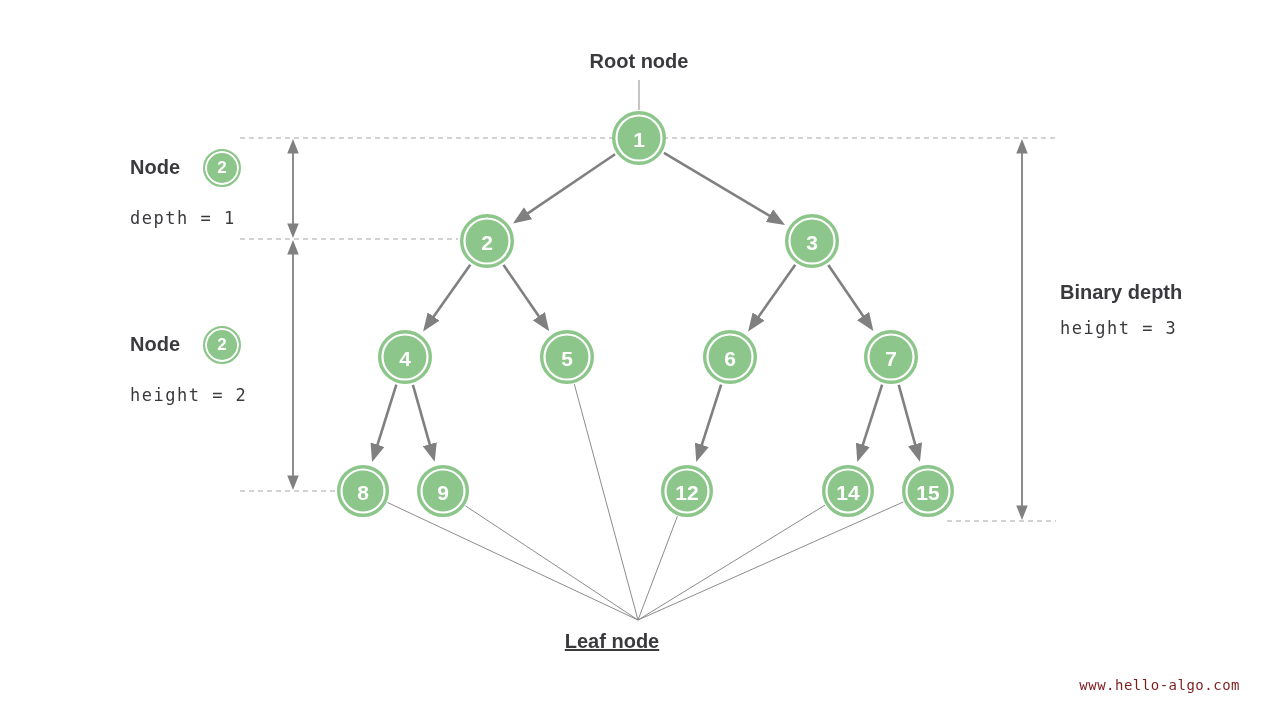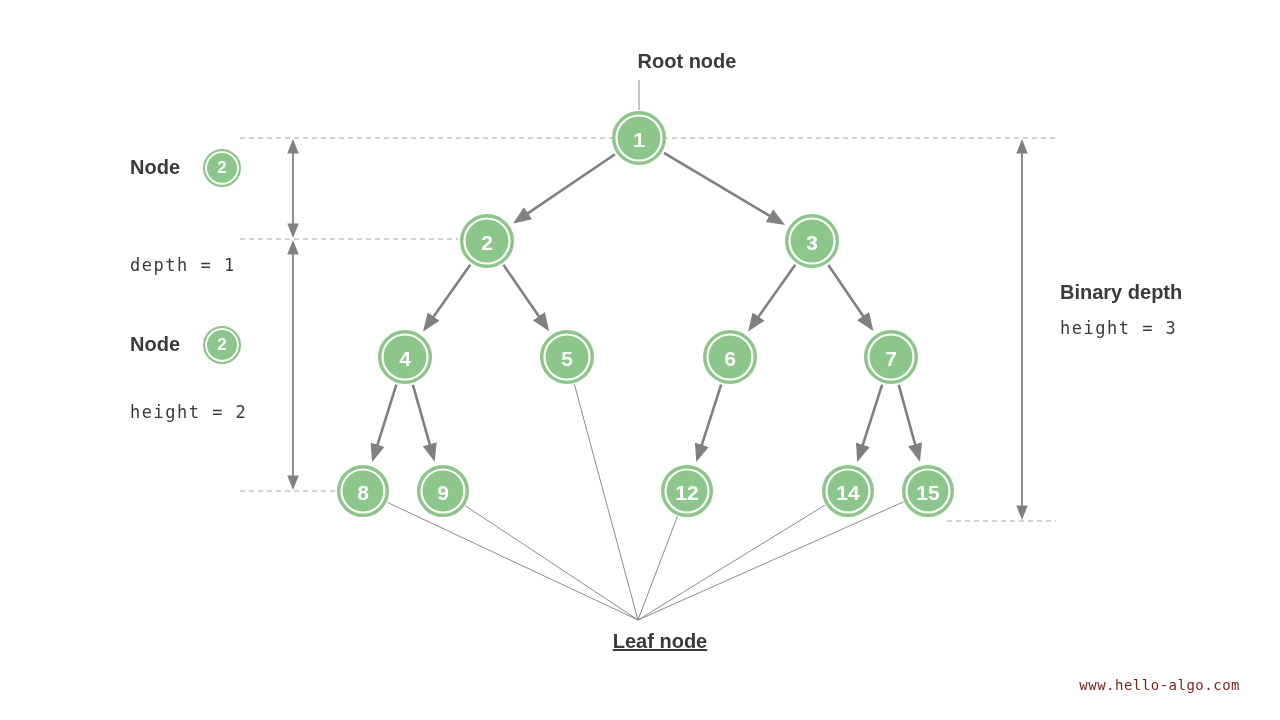--- a/index.html
+++ b/index.html
@@ -20,21 +20,21 @@
     white-space:nowrap;
   }
   .lbl-mono{
     position:absolute;
     font-family:"DejaVu Sans Mono","Liberation Mono",monospace;
     font-size:17px;
     letter-spacing:1.5px;
     color:#3a3a3e;
     white-space:nowrap;
   }
-  .centered{transform:translateX(-50%);margin-left:48px;}
+  .centered{transform:translateX(-50%);}
   .badge{
     position:absolute;
     width:34px;height:34px;
     border-radius:50%;
     background:#8cc68a;
     border:2px solid #8cc68a;
     box-shadow:inset 0 0 0 2px #ffffff;
     display:flex;align-items:center;justify-content:center;
     color:#ffffff;font-weight:700;font-size:17px;
   }
@@ -148,27 +148,27 @@
       </g>
     </svg>
 
   <div class="lbl-bold centered" style="left:639px;top:50px;">Root node</div>
 
   <div class="lbl-bold centered" style="left:612px;top:630px;text-decoration:underline;">Leaf node</div>
 
   <div>
     <span class="lbl-bold" style="left:130px;top:156px;">Node</span>
     <span class="badge" style="left:203px;top:149px;">2</span>
-    <span class="lbl-mono" style="left:130px;top:208px;margin-top:47px;">depth = 1</span>
+    <span class="lbl-mono" style="left:130px;top:208px;">depth = 1</span>
   </div>
 
   <div>
     <span class="lbl-bold" style="left:130px;top:333px;">Node</span>
     <span class="badge" style="left:203px;top:326px;">2</span>
-    <span class="lbl-mono" style="left:130px;top:402px;">height = 2</span>
+    <span class="lbl-mono" style="left:130px;top:385px;">height = 2</span>
   </div>
 
   <div>
     <span class="lbl-bold" style="left:1060px;top:281px;">Binary depth</span>
     <span class="lbl-mono" style="left:1060px;top:318px;">height = 3</span>
   </div>
 
   <div id="watermark">www.hello-algo.com</div>
 </div>
 

